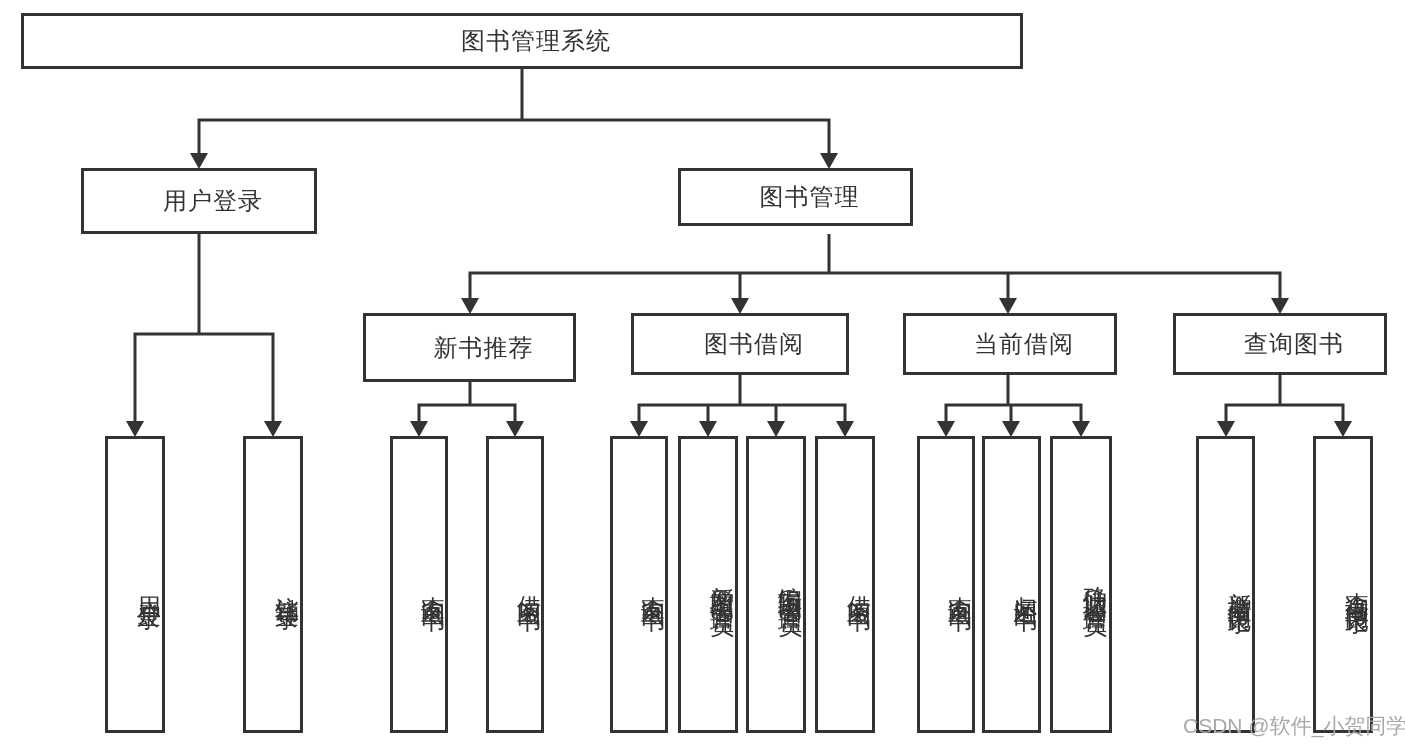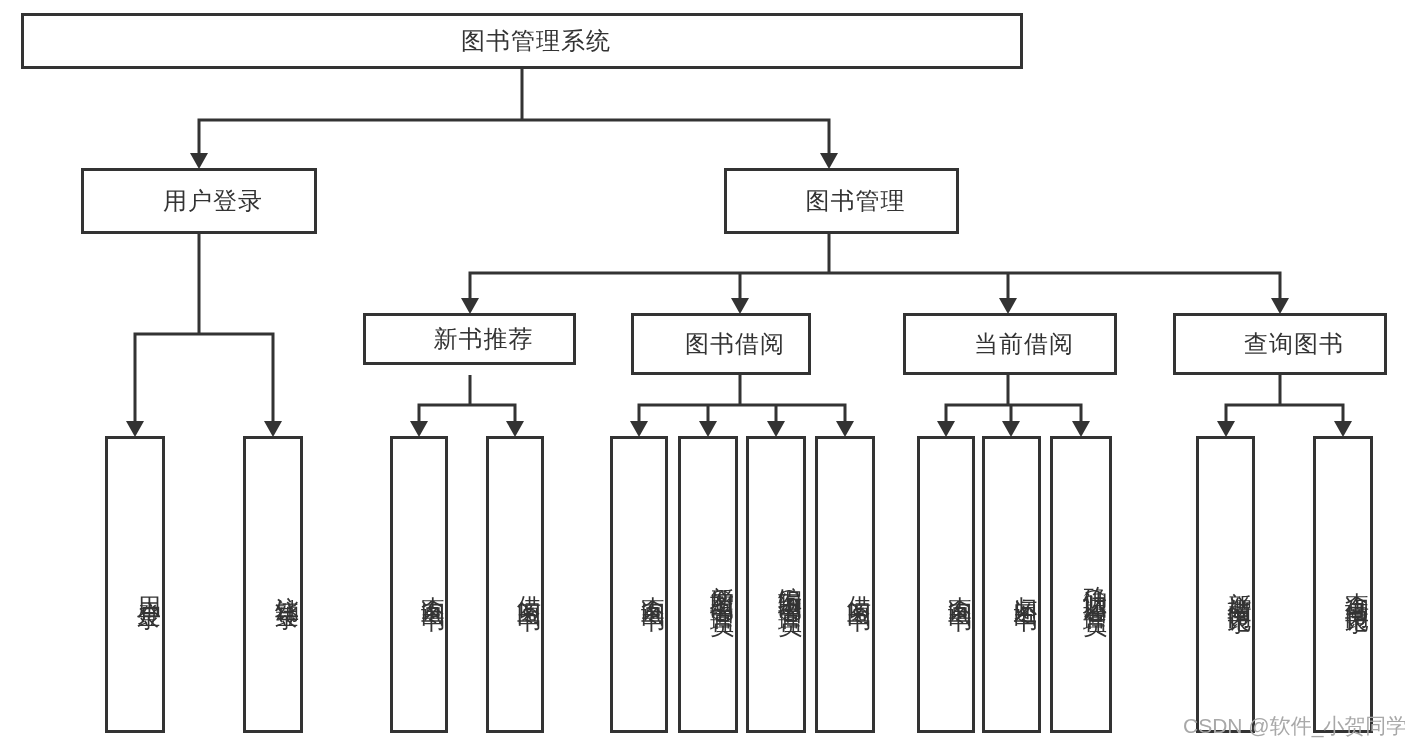--- a/index.html
+++ b/index.html
@@ -104,28 +104,28 @@
     <polygon points="1334,421 1352,421 1343,437"></polygon>
   </svg>
 
   <div class="node node-h" style="left:21px; top:13px; width:1002px; height:56px;">
     <span class="label">图书管理系统</span>
   </div>
 
   <div class="node node-h" style="left:81px; top:168px; width:236px; height:66px;">
     <span class="label">用户登录</span>
   </div>
-  <div class="node node-h" style="left:724px; top:168px; width:235px; height:66px;justify-content:center;">
+  <div class="node node-h" style="left:678px; top:168px; width:235px; height:58px;justify-content:center;">
     <span class="label">图书管理</span>
   </div>
 
-  <div class="node node-h" style="left:363px; top:313px; width:213px; height:52px;text-align:right;">
+  <div class="node node-h" style="left:363px; top:313px; width:213px; height:69px;text-align:right;">
     <span class="label">新书推荐</span>
   </div>
-  <div class="node node-h" style="left:631px; top:313px; width:180px; height:62px;">
+  <div class="node node-h" style="left:631px; top:313px; width:218px; height:62px;">
     <span class="label">图书借阅</span>
   </div>
   <div class="node node-h" style="left:903px; top:313px; width:214px; height:62px;align-items:center;">
     <span class="label">当前借阅</span>
   </div>
   <div class="node node-h" style="left:1173px; top:313px; width:214px; height:62px;">
     <span class="label">查询图书</span>
   </div>
 
   <div class="node node-v" style="left:105px; top:436px; width:60px; height:297px;">

